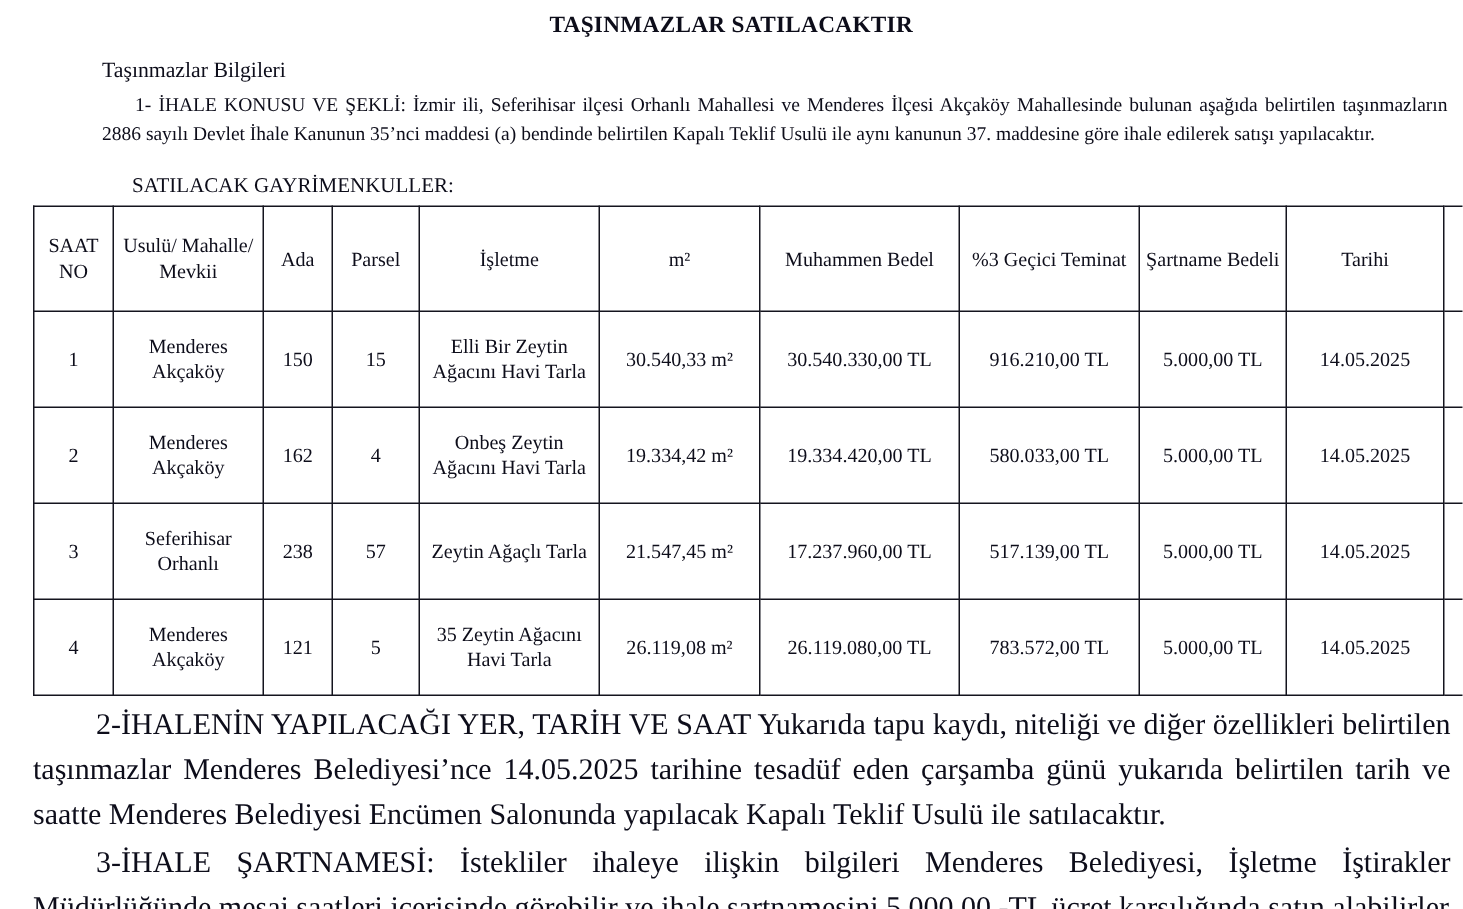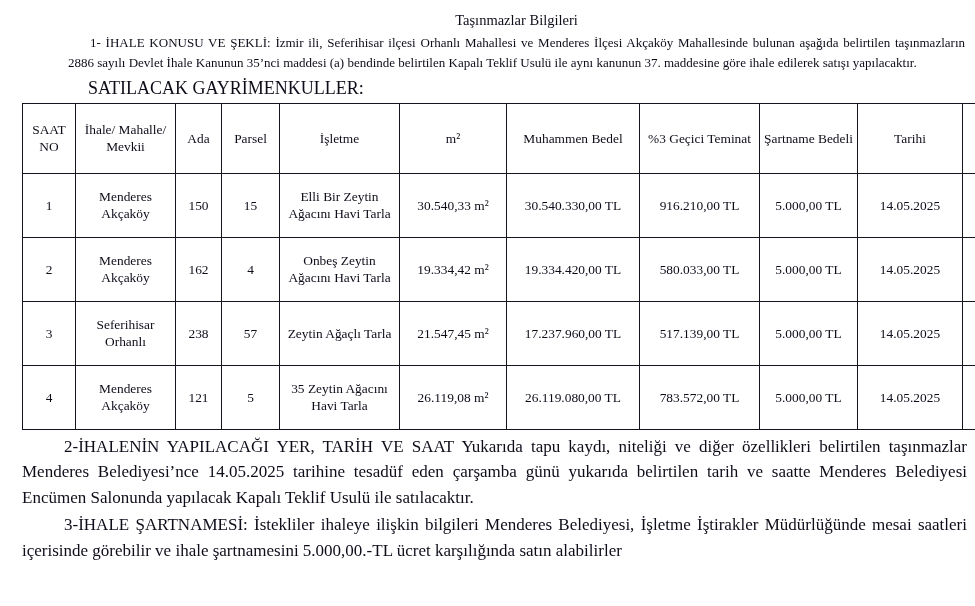--- a/index.html
+++ b/index.html
@@ -41,37 +41,36 @@
     font-weight: bold;
     font-size: 14.5px;
     text-decoration: underline;
     line-height: 1.35;
     display: inline-block;
   }
   .sub-line {
     font-size: 14.5px;
     line-height: 1.45;
     margin-top: 3px;
-    text-align: center;
   }
   .para {
     font-size: 13px;
     line-height: 1.52;
     text-align: justify;
     text-justify: inter-word;
     margin: 2px 0 0 0;
     padding-left: 0;
   }
   .para.first {
     text-indent: 22px;
   }
   .section-head {
-    font-size: 18px;
+    font-size: 14px;
     line-height: 1.4;
-    margin-top: 3px;
+    margin-top: 16px;
     padding-left: 20px;
   }
 
   
   .table-wrap {
     padding: 0 7px 0 22px;
     margin-top: 2px;
   }
   table.listing {
     border-collapse: collapse;
@@ -106,34 +105,35 @@
   .c-sart   { width: 98px; }
   .c-tar    { width: 105px; }
   .c-saat   { width: 64px; }
 
   
   .bottom {
     padding: 0 8px 0 22px;
     margin-top: 4px;
   }
   .bottom .para {
-    font-size: 17px;
+    font-size: 20px;
     line-height: 1.5;
     font-family: Liberation Serif, serif;
   }
   .bottom .para.ind {
     text-indent: 42px;
   }
   .nowrapline { white-space: nowrap; }
 </style>
 </head>
 <body>
 
 <div class="page">
 
+  <div class="doc-title">TAŞINMAZLAR SATILACAKTIR</div>
 
   <div class="intro">
     <div class="sub-line">Taşınmazlar Bilgileri</div>
     <div class="para first">1- İHALE KONUSU VE ŞEKLİ: İzmir ili, Seferihisar ilçesi Orhanlı Mahallesi ve Menderes İlçesi Akçaköy Mahallesinde bulunan aşağıda belirtilen taşınmazların 2886 sayılı Devlet İhale Kanunun 35’nci maddesi (a) bendinde belirtilen Kapalı Teklif Usulü ile aynı kanunun 37. maddesine göre ihale edilerek satışı yapılacaktır.</div>
     <div class="section-head">SATILACAK GAYRİMENKULLER:</div>
   </div>
 
   <div class="table-wrap">
     <table class="listing">
       <colgroup>
@@ -145,21 +145,21 @@
           <col class="c-m2">
           <col class="c-muh">
           <col class="c-tem">
         <col class="c-sart">
           <col class="c-tar">
           <col class="c-saat">
       </colgroup>
       <thead>
         <tr>
           <th>SAAT NO</th>
-          <th>İhale/ Mahalle/ Mevkii</th>
+          <th>Usulü/ Mahalle/ Mevkii</th>
           <th>Ada</th>
           <th>Parsel</th>
           <th>İşletme</th>
           <th>m²</th>
           <th>Muhammen Bedel</th>
           <th>%3 Geçici Teminat</th>
           <th>Şartname Bedeli</th>
           <th>Tarihi</th>
           <th>Saati</th>
         </tr>

